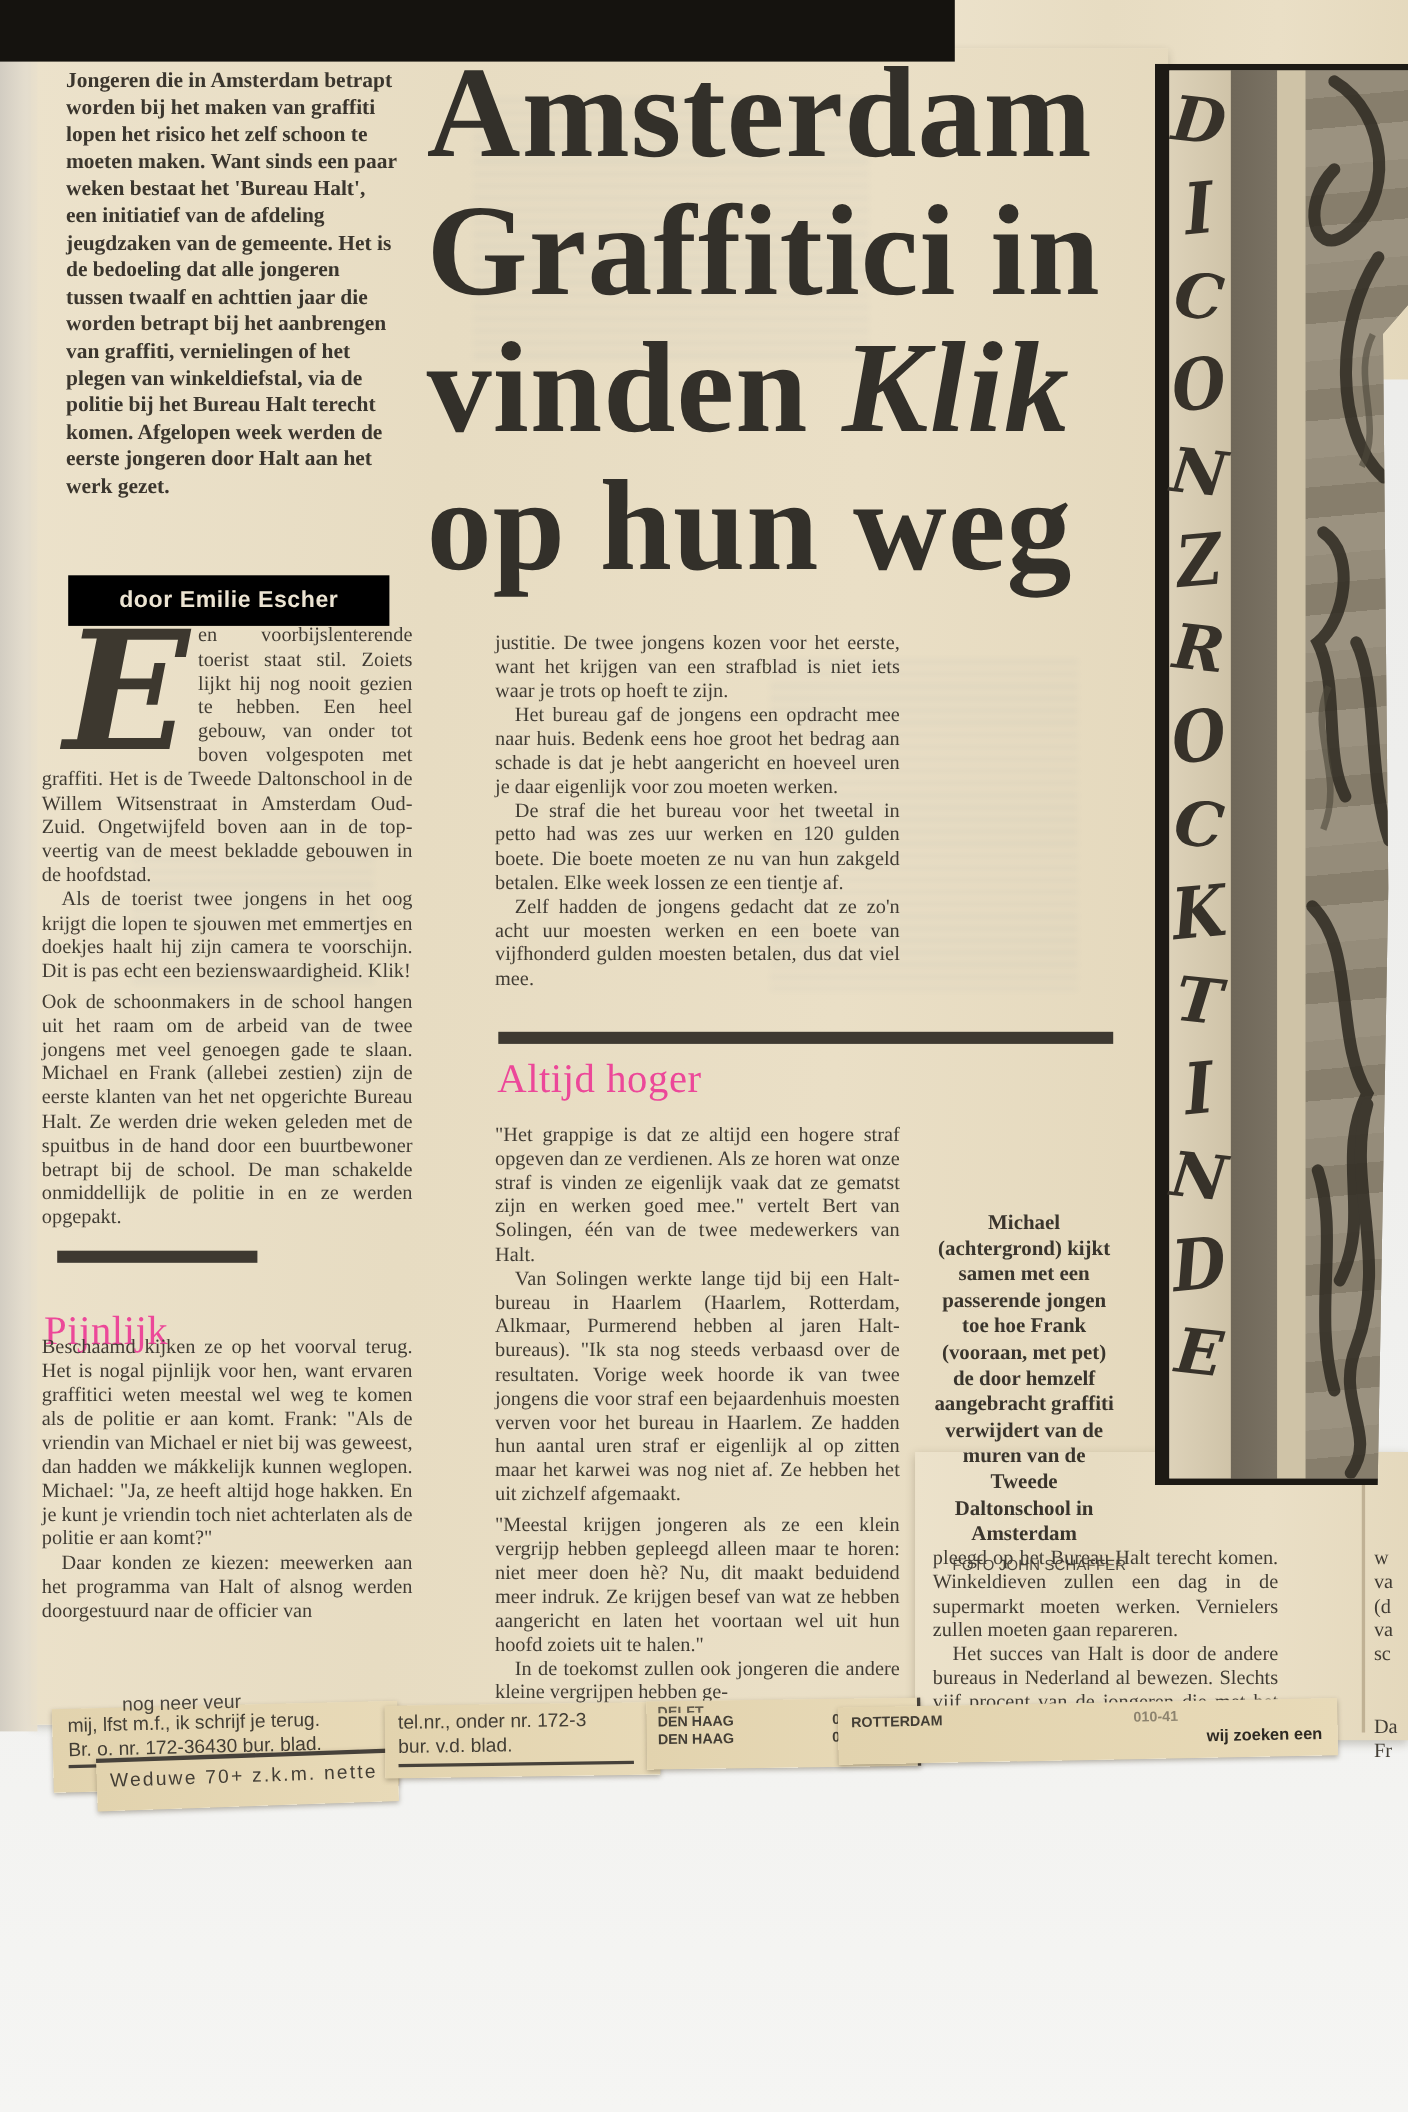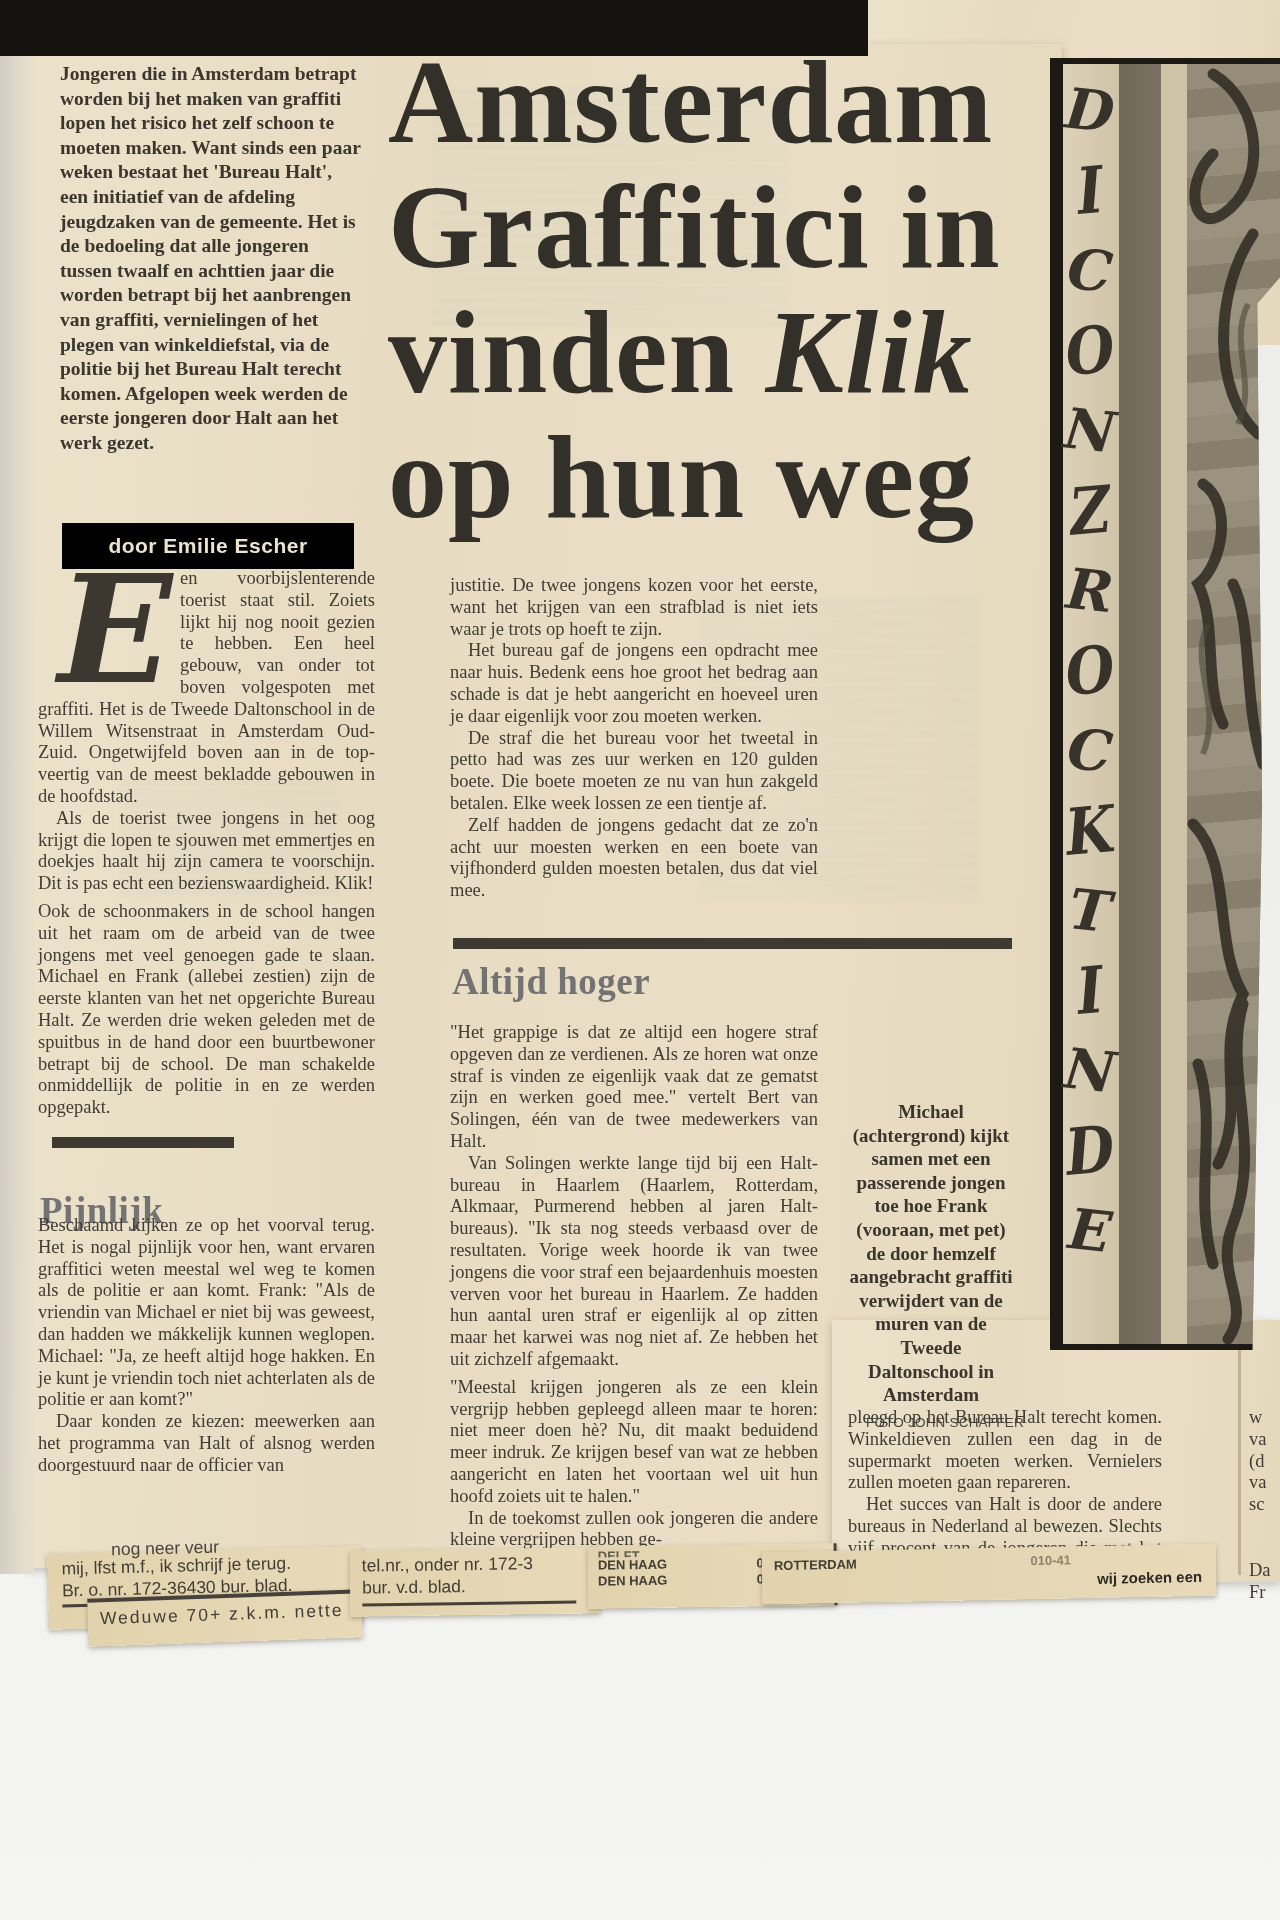--- a/index.html
+++ b/index.html
@@ -42,21 +42,21 @@
   .col3{left:848px;top:1407px;width:314px;}
   .para{margin:0;}
   .ind{text-indent:18px;}
   .gap{margin-top:6px;}
   .dropcap{float:left;width:112px;height:122px;margin:6px 10px 0 20px;
     font-family:"DejaVu Serif",serif;font-style:italic;font-weight:bold;
     font-size:150px;line-height:110px;color:#3d382f;}
   .secrule{height:11px;background:#3e3931;}
   .rule-pijnlijk{left:52px;top:1137px;width:182px;}
   .rule-altijd{left:453px;top:938px;width:559px;}
-  .secheading{font-weight:bold;color:#737373;font-size:37px;letter-spacing:.5px;text-align:center;}
+  .secheading{font-weight:normal;color:#ec4899;font-size:37px;letter-spacing:.5px;text-align:center;}
   .head-pijnlijk{left:40px;top:1158px;margin-top:31px;}
   .head-altijd{left:452px;top:960px;}
   
   .caption{left:848px;top:1100px;width:166px;font-weight:bold;font-size:19px;
     line-height:23.6px;color:#3a352d;text-align:center;}
   .credit{margin-top:4px;margin-left:18px;font-family:"Liberation Sans",sans-serif;
     font-weight:normal;font-size:13.5px;color:#4a453c;letter-spacing:.2px;white-space:nowrap;}
   
   .edgefrag{left:1249px;top:1407px;width:30px;font-size:18.5px;line-height:21.8px;color:#413c34;}
   .edgefrag .sp{margin-top:44px;}

